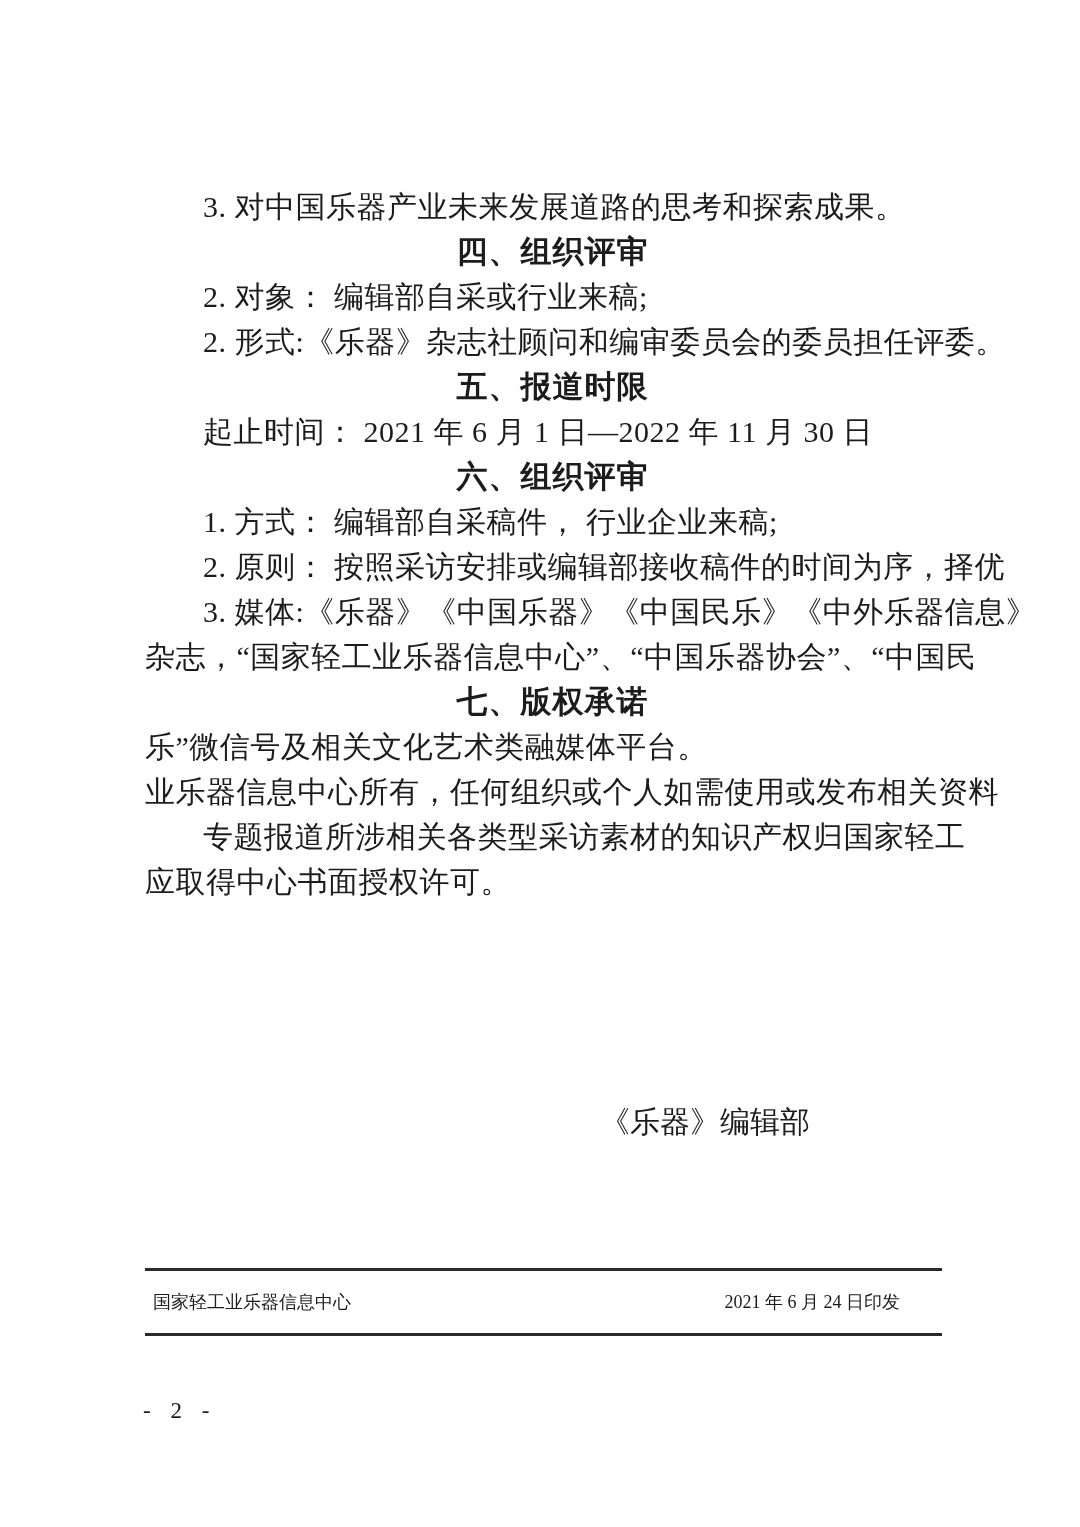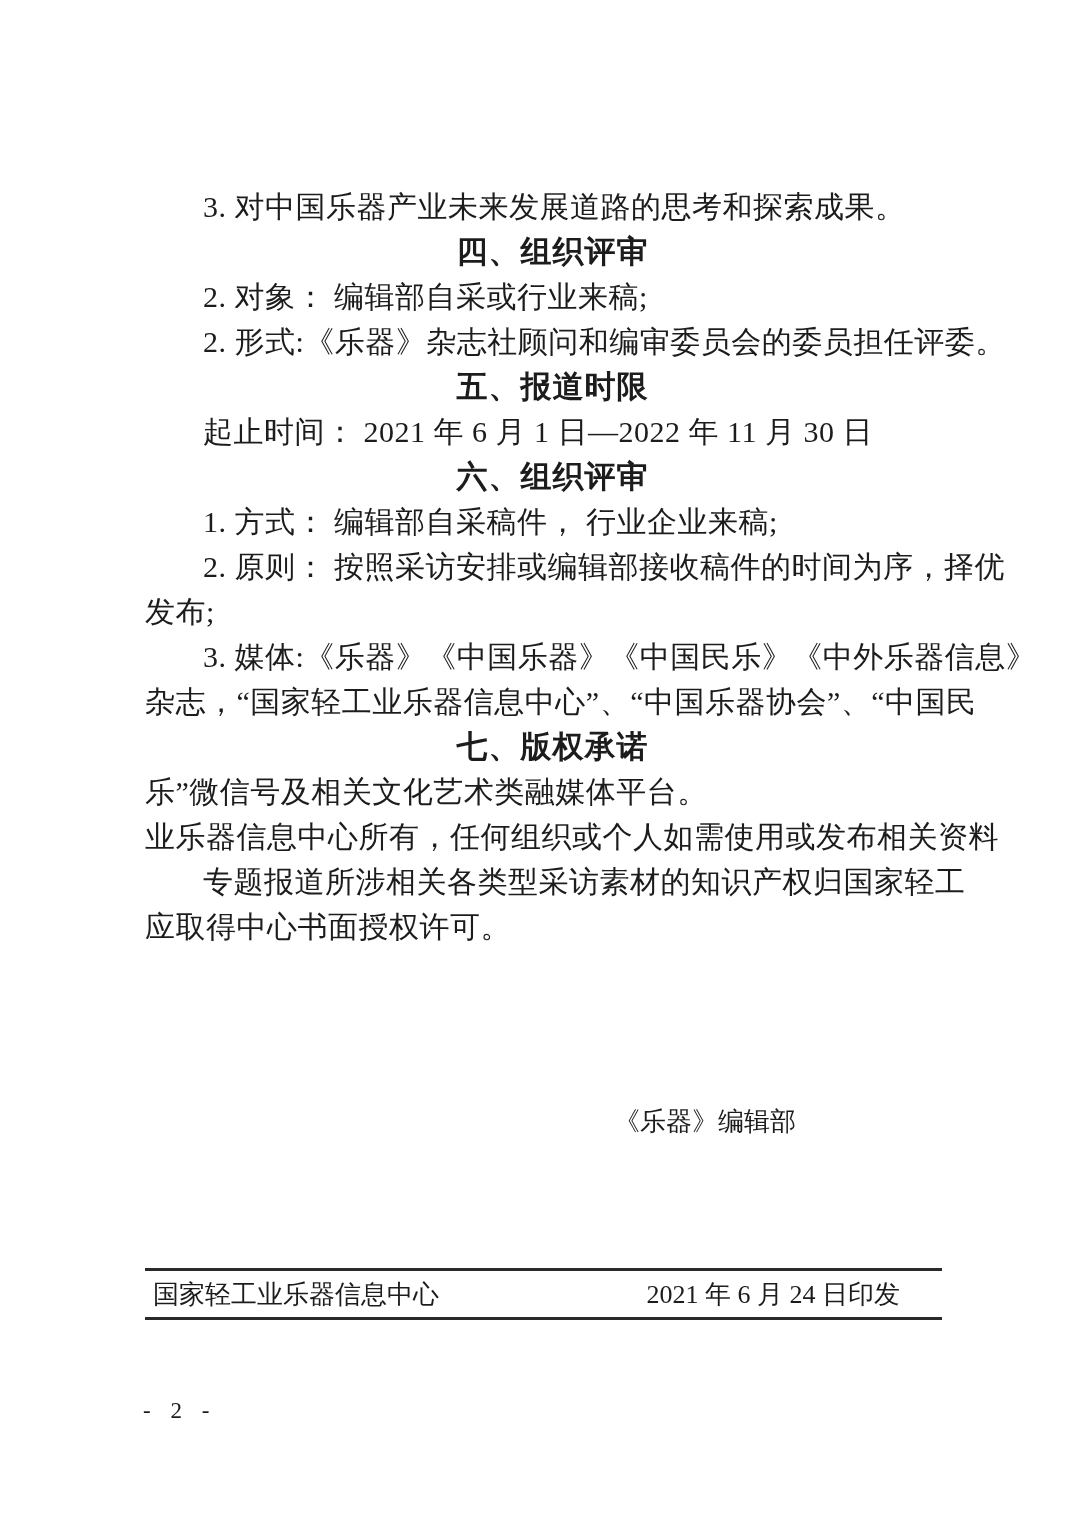--- a/index.html
+++ b/index.html
@@ -43,37 +43,37 @@
   .signature {
     position: absolute;
     left: 500px;
     top: 1098px;
     width: 410px;
     text-align: center;
   }
   .signature .sig-line {
     height: 47px;
     line-height: 47px;
-    font-size: 26px;
+    font-size: 30px;
     white-space: nowrap;
   }
   .footer-box {
     position: absolute;
     left: 145px;
     top: 1268px;
     width: 797px;
-    height: 52px;
+    height: 68px;
     box-sizing: border-box;
     border-top: 3px solid #2a2a2a;
     border-bottom: 3px solid #2a2a2a;
     display: flex;
     align-items: center;
     justify-content: space-between;
     padding: 0 42px 0 8px;
-    font-size: 26px;
+    font-size: 18px;
     white-space: nowrap;
   }
   .page-number {
     position: absolute;
     left: 143px;
     top: 1396px;
     font-size: 23px;
     letter-spacing: 7px;
     line-height: 30px;
   }
@@ -86,21 +86,20 @@
   <div class="content">
     <div class="line indent">3. 对中国乐器产业未来发展道路的思考和探索成果。</div>
     <div class="line heading">四、组织评审</div>
     <div class="line indent">2. 对象： 编辑部自采或行业来稿;</div>
     <div class="line indent">2. 形式:《乐器》杂志社顾问和编审委员会的委员担任评委。</div>
     <div class="line heading">五、报道时限</div>
     <div class="line indent">起止时间： 2021 年 6 月 1 日—2022 年 11 月 30 日</div>
     <div class="line heading">六、组织评审</div>
     <div class="line indent">1. 方式： 编辑部自采稿件， 行业企业来稿;</div>
     <div class="line indent">2. 原则： 按照采访安排或编辑部接收稿件的时间为序，择优</div>
-    <div class="line">发布;</div>
     <div class="line indent">3. 媒体:《乐器》《中国乐器》《中国民乐》《中外乐器信息》</div>
     <div class="line">杂志，“国家轻工业乐器信息中心”、“中国乐器协会”、“中国民</div>
     <div class="line heading">七、版权承诺</div>
     <div class="line">乐”微信号及相关文化艺术类融媒体平台。</div>
     <div class="line">业乐器信息中心所有，任何组织或个人如需使用或发布相关资料</div>
     <div class="line indent">专题报道所涉相关各类型采访素材的知识产权归国家轻工</div>
     <div class="line">应取得中心书面授权许可。</div>
   </div>
 
   <div class="signature">

